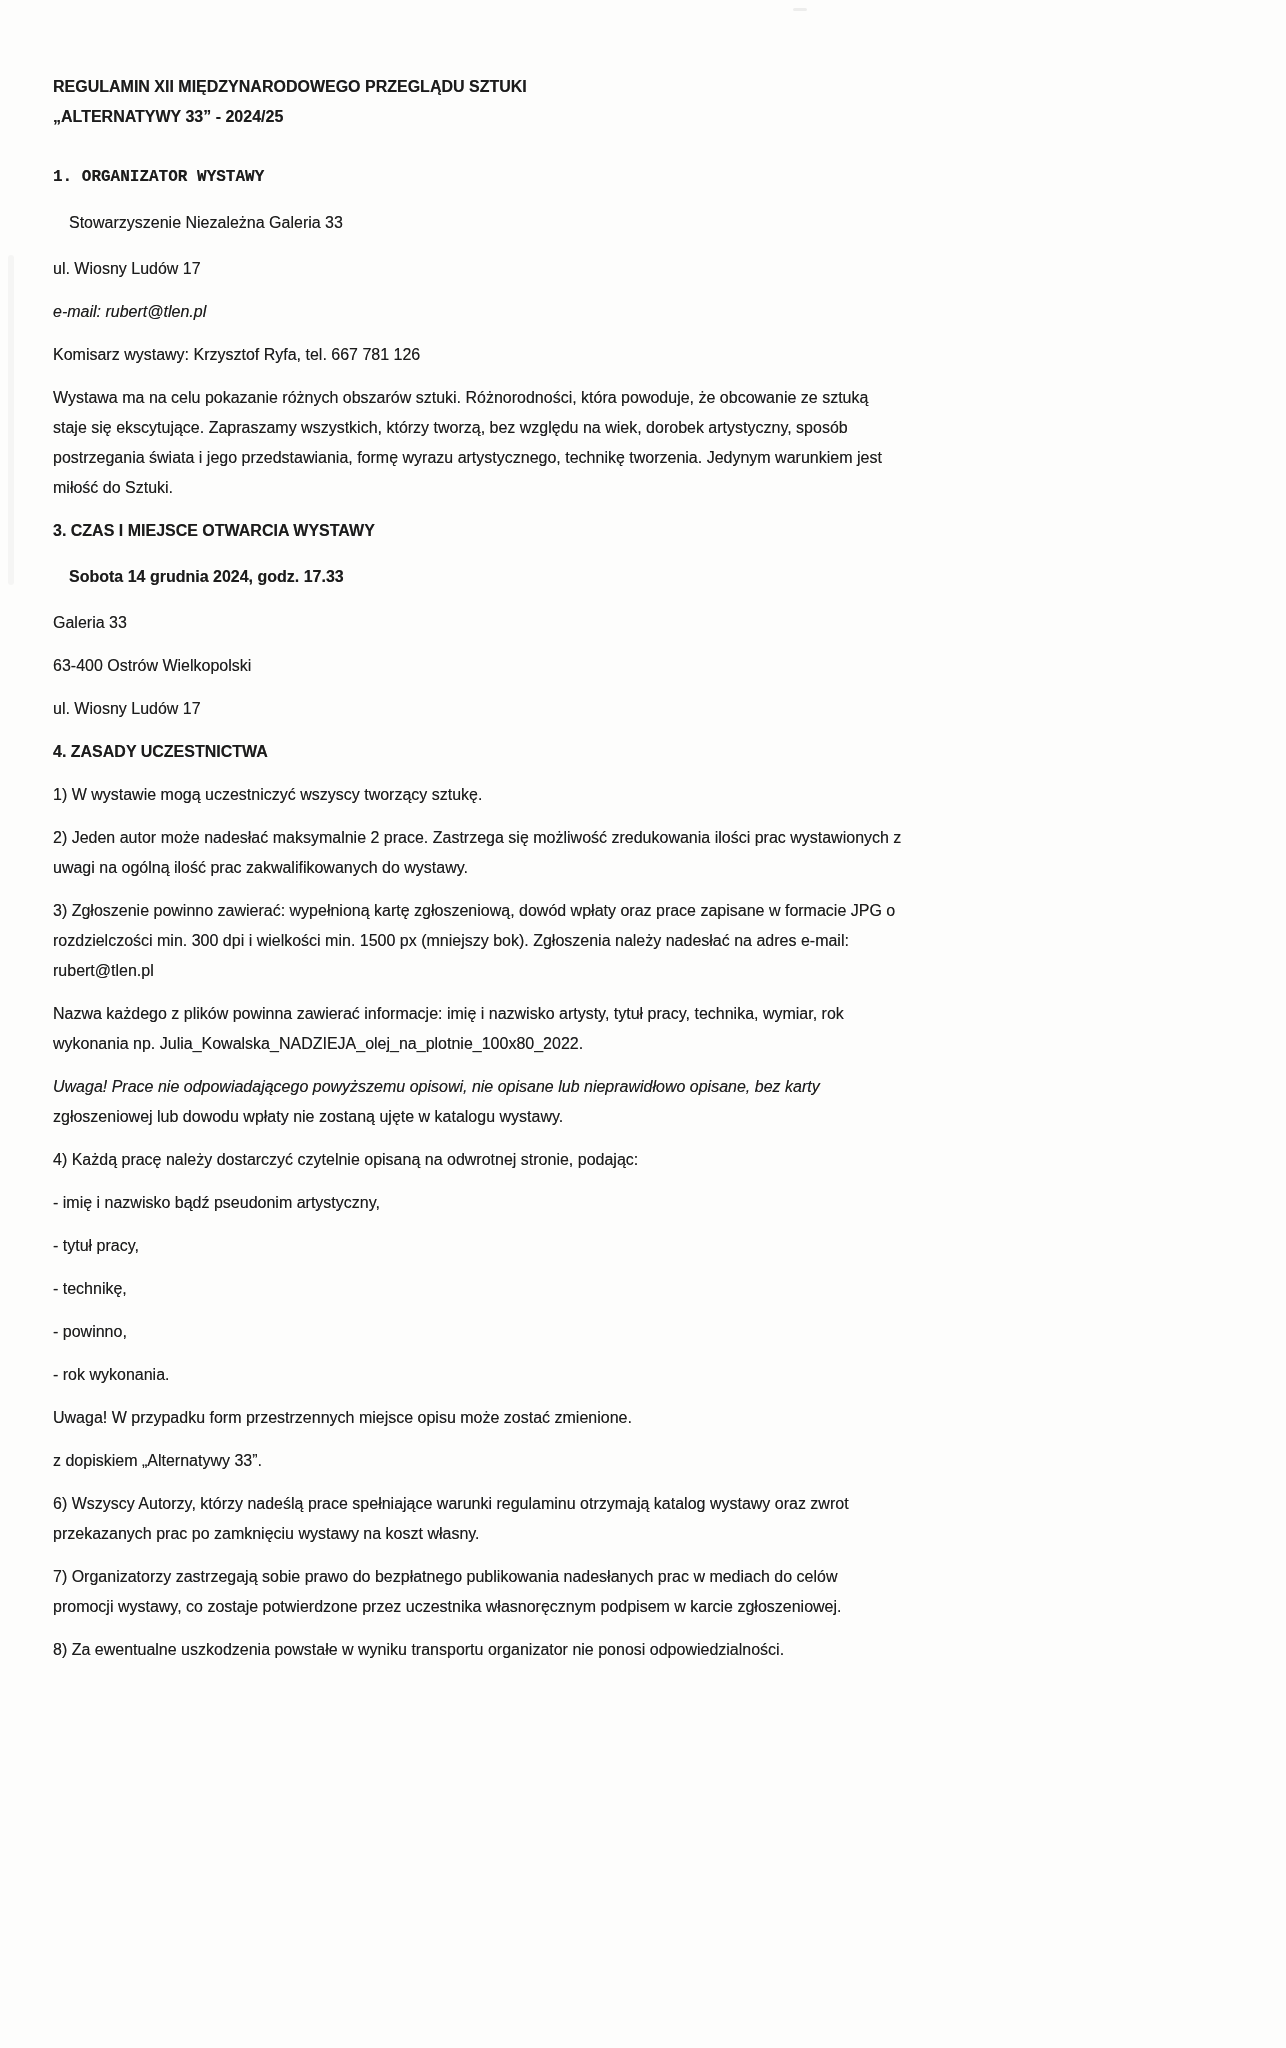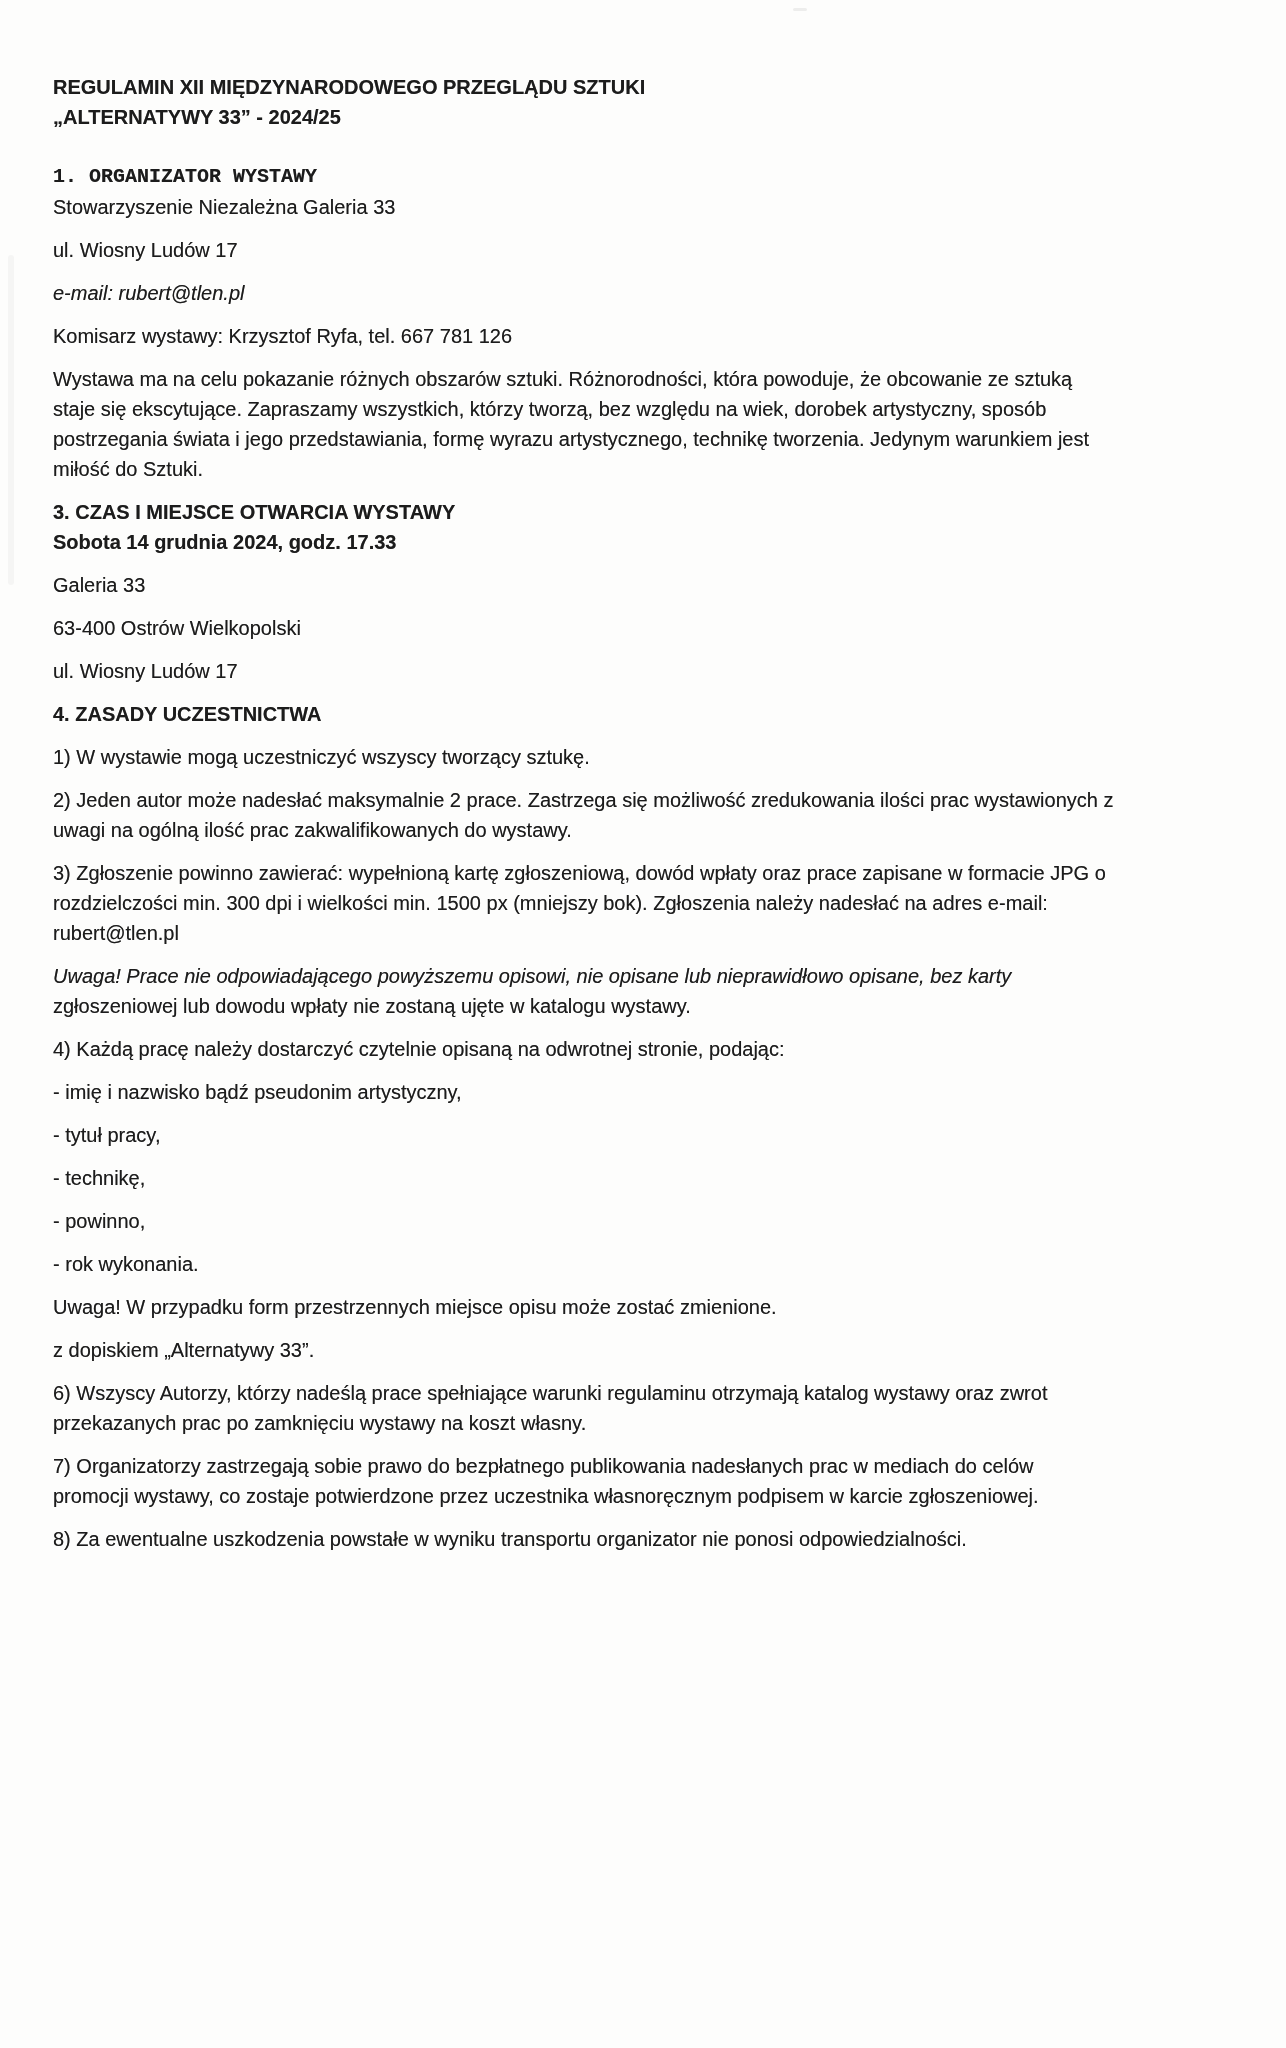--- a/index.html
+++ b/index.html
@@ -4,31 +4,31 @@
 <style>
   html, body { margin: 0; padding: 0; background: #e9e9e9; }
   .page {
     position: relative;
     width: 1286px;
     height: 2048px;
     background: #fdfdfc;
     box-sizing: border-box;
     padding: 72px 56px 0 53px;
     font-family: "Liberation Sans", "DejaVu Sans", sans-serif;
-    font-size: 20px;
+    font-size: 16px;
     line-height: 30px;
     color: #1c1c1c;
     overflow: hidden;
   }
   .doc-text { text-shadow: 0 0 0.5px rgba(30,30,30,0.55); }
   .title { font-weight: bold; white-space: pre-line; margin: 0; }
   .h { font-weight: bold; margin: 13px 0 0 0; }
   .h.first { margin-top: 30px; font-family: Liberation Mono, monospace; }
   .h.gap-lg { margin-top: 36px; }
-  .tight { margin: 0; }
+  .tight { margin: 16px; }
   .p { margin: 13px 0 0 0; white-space: pre-line; }
   .italic { font-style: italic; }
   .scan-edge {
     position: absolute; left: 8px; top: 255px; width: 6px; height: 330px;
     background: rgba(120,120,120,0.06); border-radius: 3px;
   }
   .scan-speck {
     position: absolute; left: 793px; top: 8px; width: 14px; height: 3px;
     background: rgba(120,120,120,0.12); border-radius: 2px;
   }
@@ -66,20 +66,22 @@
   </div>
 
   <div>
     <div class="h">4. ZASADY UCZESTNICTWA</div>
     <div class="p tight">1) W wystawie mogą uczestniczyć wszyscy tworzący sztukę.</div>
     <div class="p">2) Jeden autor może nadesłać maksymalnie 2 prace. Zastrzega się możliwość zredukowania ilości prac wystawionych z
 uwagi na ogólną ilość prac zakwalifikowanych do wystawy.</div>
     <div class="p">3) Zgłoszenie powinno zawierać: wypełnioną kartę zgłoszeniową, dowód wpłaty oraz prace zapisane w formacie JPG o
 rozdzielczości min. 300 dpi i wielkości min. 1500 px (mniejszy bok). Zgłoszenia należy nadesłać na adres e-mail:
 rubert@tlen.pl</div>
+    <div class="p">Nazwa każdego z plików powinna zawierać informacje: imię i nazwisko artysty, tytuł pracy, technika, wymiar, rok
+wykonania np. Julia_Kowalska_NADZIEJA_olej_na_plotnie_100x80_2022.</div>
     <div class="p"><span class="italic">Uwaga! Prace nie odpowiadającego powyższemu opisowi, nie opisane lub nieprawidłowo opisane, bez karty</span><br><span>zgłoszeniowej lub dowodu wpłaty nie zostaną ujęte w katalogu wystawy.</span></div>
     <div class="p">4) Każdą pracę należy dostarczyć czytelnie opisaną na odwrotnej stronie, podając:</div>
     <div class="p">- imię i nazwisko bądź pseudonim artystyczny,</div>
     <div class="p">- tytuł pracy,</div>
     <div class="p">- technikę,</div>
     <div class="p">- powinno,</div>
     <div class="p">- rok wykonania.</div>
     <div class="p">Uwaga! W przypadku form przestrzennych miejsce opisu może zostać zmienione.</div>
     <div class="p">z dopiskiem „Alternatywy 33”.</div>
     <div class="p">6) Wszyscy Autorzy, którzy nadeślą prace spełniające warunki regulaminu otrzymają katalog wystawy oraz zwrot

